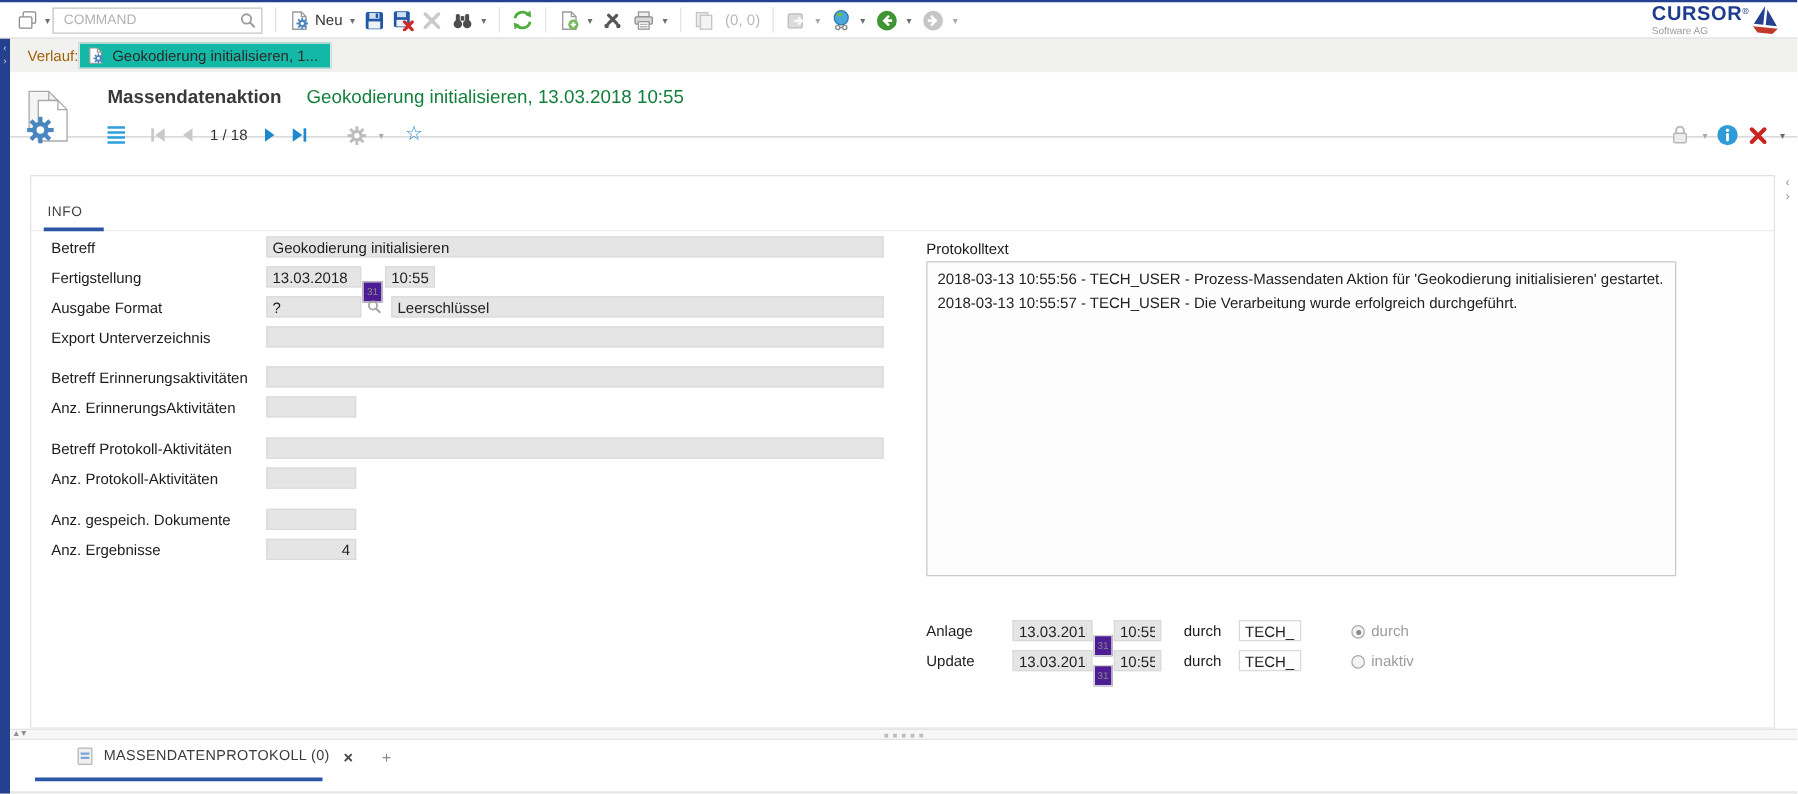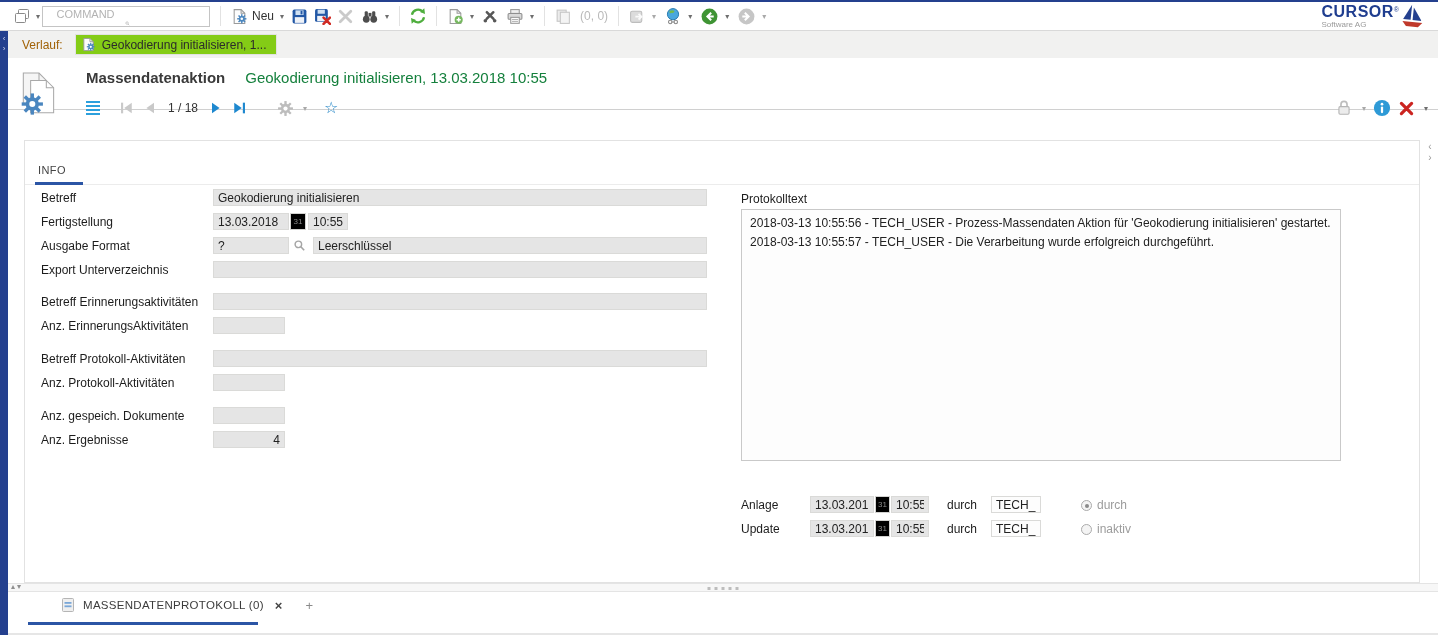--- a/index.html
+++ b/index.html
@@ -16,36 +16,36 @@
   .strip-arrows { position:absolute; top:3px; left:0; width:8px; color:#cdd5ec; font-size:8px; line-height:10px; text-align:center; }
   
   .toolbar { position:absolute; top:2px; left:0; right:0; height:29px; background:#fff;
     border-bottom:1px solid #d9d9d9; display:flex; align-items:center; padding:0 10px; }
   .tb-item { display:flex; align-items:center; padding:2px 3px; cursor:default; }
   .tb-btn { display:flex; align-items:center; gap:4px; padding:2px 4px; }
   .caret { font-size:8px; color:#6e6e6e; margin-left:2px; }
   .caret.lite { color:#a9a9a9; }
   .sep { width:1px; height:20px; background:#e2e2e2; margin:0 6px; }
   .cmd-box { display:flex; align-items:center; width:168px; height:21px; border:1px solid #c4c4c4;
-    background:#fff; margin:0 4px 0 2px; padding:0 3px 0 6px;flex-direction:column; }
+    background:#fff; margin:0 4px 0 2px; padding:0 3px 0 6px; }
   .cmd-box input { flex:1; border:none; outline:none; font-family:inherit; font-size:11px; color:#444; background:transparent; min-width:0; }
   .cmd-box input::placeholder { color:#b3b3b3; }
   .neu-label { font-size:12px; color:#333; }
   .counter { font-size:12px; color:#b9b9b9; margin-left:4px; }
   .logo { margin-left:auto; display:flex; align-items:flex-end; gap:3px; padding-right:4px; }
   .logo-text { text-align:left; line-height:1; }
   .logo-brand { font-size:16px; font-weight:bold; color:#1f3d8f; letter-spacing:.5px; }
   .logo-reg { font-size:7px; vertical-align:super; color:#1f3d8f; }
   .logo-sub { font-size:8px; color:#9a9a9a; margin-top:1px; }
   
   .history-row { position:absolute; top:31px; left:8px; right:0; height:27px; background:#f1f1f0;
     display:flex; align-items:center; padding-left:14px; }
   .history-label { color:#a16207; }
-  .history-chip { display:flex; align-items:center; gap:6px; margin-left:12px; height:21px;
-    background:#84cc16; border:1px solid #e2e2e2; padding:0 10px 0 5px; }
+  .history-chip { display:flex; align-items:center; gap:6px; height:21px;
+    background:#14b8a6; border:1px solid #e2e2e2; padding:0 10px 0 5px; }
   
   .rec-header { position:absolute; top:58px; left:6px; right:0; height:52px; background:#fff; border-bottom:1px solid #d0d0d0; }
   .entity-icon { position:absolute; left:12px; top:13px; }
   .title-row { position:absolute; left:80px; top:11px; display:flex; align-items:baseline; gap:20px; }
   .entity-label { font-size:15px; font-weight:bold; color:#3a3a3a; }
   .record-title { font-size:15px; color:#15803d; }
   .nav-row { position:absolute; left:78px; top:41px; display:flex; align-items:center; gap:7px; }
   .pager { font-size:12px; color:#333; margin:0 3px; }
   .hamburger { display:flex; flex-direction:column; gap:2px; padding:2px; margin-right:8px; }
   .hamburger i { display:block; width:14px; height:2px; background:#2da0dd; }
@@ -54,22 +54,22 @@
   
   .content-panel { position:absolute; left:24px; top:140px; width:1396px; height:443px;
     border:1px solid #e2e2e2; background:#fff; }
   .tab-row { position:absolute; left:0; right:0; top:16px; height:28px; border-bottom:1px solid #ececec; }
   .tab-info { position:absolute; left:13px; top:7px; font-size:11px; color:#444; letter-spacing:.4px; }
   .tab-underline { position:absolute; left:10px; top:25px; width:48px; height:3px; background:#2b55a5; }
   .frow { position:absolute; left:0; height:19px; }
   .flabel { position:absolute; left:16px; top:2px; color:#1c1c1c; white-space:nowrap; }
   .finput { position:absolute; height:17px; background:#e5e5e5; border:1px solid #dadad8;
     font-family:inherit; font-size:12px; color:#222; padding:0 4px; outline:none; }
-  .cal-btn { position:absolute; height:17px; width:16px; background:#000000; border:1px solid #d3d3d1;
-    font-size:8px; color:#8a8a8a; text-align:center; line-height:15px; }
+  .cal-btn { position:absolute; height:17px; width:16px; background:#4c1d95; border:1px solid #d3d3d1;
+    font-size:8px; color:#8a8a8a; text-align:center; line-height:15px;margin-top:12px; }
   .mag { position:absolute; top:2px; }
   .proto-label { position:absolute; left:716px; top:51px; color:#1c1c1c; }
   .log-box { position:absolute; left:716px; top:68px; width:600px; height:252px;
     background:#fdfdfd; border:1px solid #c9c9c9; padding:4px 8px; overflow:hidden; }
   .log-line { font-size:12px; color:#222; line-height:19px; white-space:nowrap; }
   .audit-label { position:absolute; left:716px; top:2px; color:#1c1c1c; }
   .durch { position:absolute; left:922px; top:2px; color:#1c1c1c; }
   .radio { position:absolute; width:11px; height:11px; border:1px solid #ababab; border-radius:50%; background:#f4f4f4; }
   .radio.sel::after { content:""; position:absolute; left:2.5px; top:2.5px; width:4px; height:4px; border-radius:50%; background:#8a8a8a; }
   .radio-label { position:absolute; color:#9c9c9c; }

